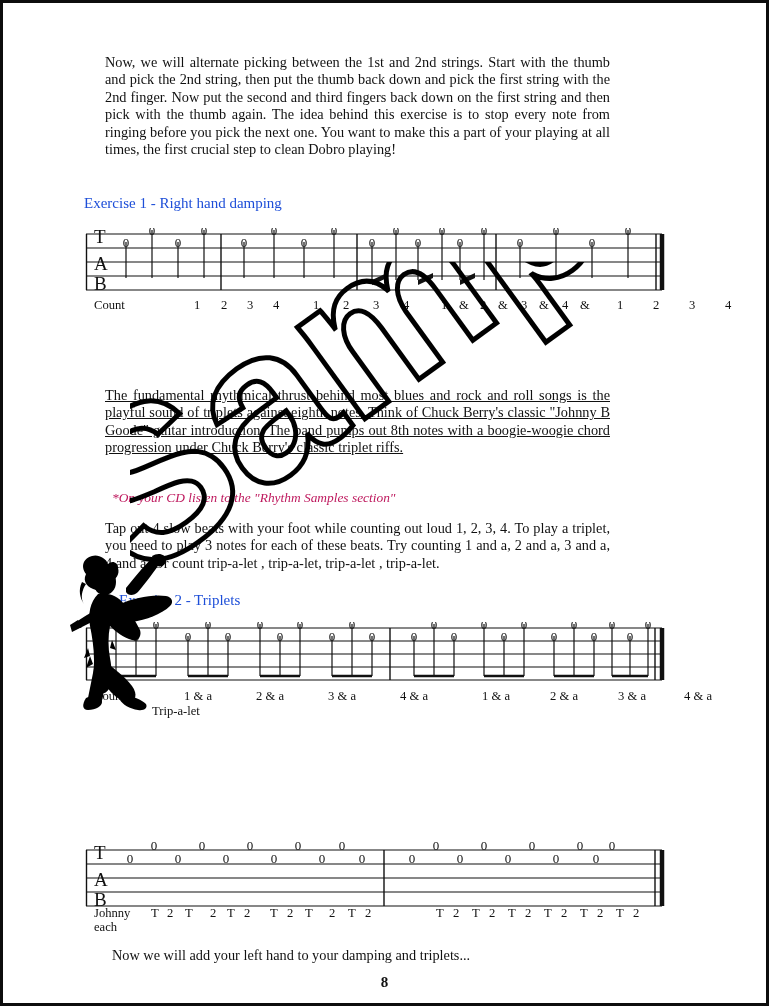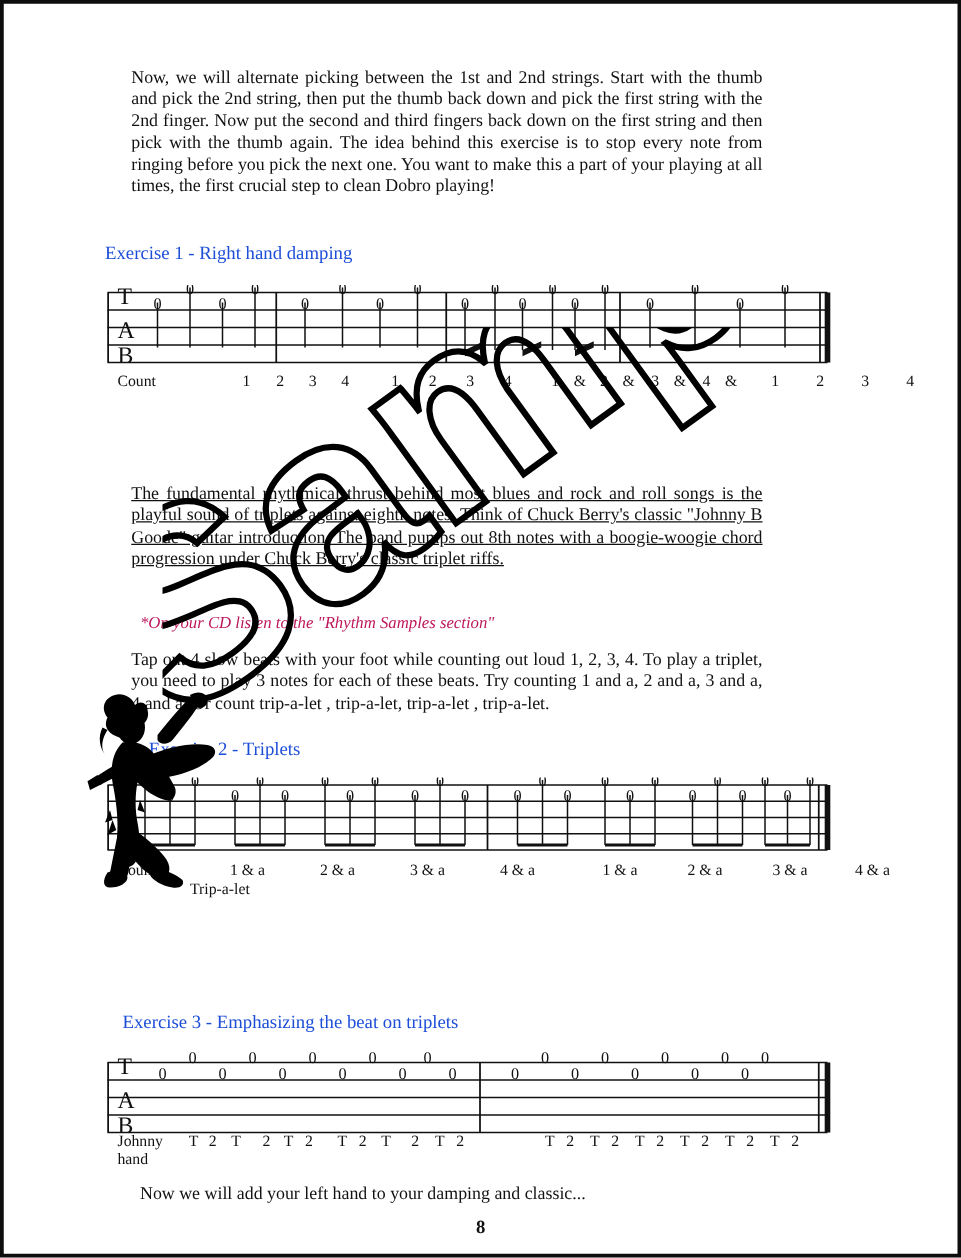--- a/index.html
+++ b/index.html
@@ -314,21 +314,20 @@
     <span style="left:398px;">1 &amp; a</span>
     <span style="left:466px;">2 &amp; a</span>
     <span style="left:534px;">3 &amp; a</span>
     <span style="left:600px;">4 &amp; a</span>
   </div>
   <div class="countrow" style="left:72px; top:692px; width:300px;">
     <span style="left:68px;">Trip-a-let</span>
   </div>
 
 
-  <div class="ex-label" style="left:86px; top:798px;">Exercise 3 - Emphasizing the beat on triplets</div>
 
   <div class="tab" style="left:72px; top:824px;">
     <svg width="590" height="72" viewBox="0 0 590 72">
       <g stroke="#111" stroke-width="1.1">
         <line x1="2" y1="14" x2="578" y2="14"></line>
         <line x1="2" y1="28" x2="578" y2="28"></line>
         <line x1="2" y1="42" x2="578" y2="42"></line>
         <line x1="2" y1="56" x2="578" y2="56"></line>
         <line x1="2" y1="70" x2="578" y2="70"></line>
       </g>
@@ -366,21 +365,21 @@
         <text x="472" y="27">0</text>
             <text x="496" y="14">0</text>
         <text x="512" y="27">0</text>
             <text x="528" y="14">0</text>
       </g>
     </svg>
   </div>
 
   <div class="countrow" style="left:72px; top:894px; width:620px;">
     <span style="left:10px;">Johnny</span>
-    <span style="left:10px; top:14px;">hand</span>
+    <span style="left:10px; top:14px;">each</span>
     <span style="left:67px;">T</span>
     <span style="left:83px;">2</span>
     <span style="left:101px;">T</span>
     <span style="left:126px;">2</span>
     <span style="left:143px;">T</span>
     <span style="left:160px;">2</span>
     <span style="left:186px;">T</span>
     <span style="left:203px;">2</span>
     <span style="left:221px;">T</span>
     <span style="left:245px;">2</span>
@@ -393,21 +392,21 @@
     <span style="left:424px;">T</span>
     <span style="left:441px;">2</span>
     <span style="left:460px;">T</span>
     <span style="left:477px;">2</span>
     <span style="left:496px;">T</span>
     <span style="left:513px;">2</span>
     <span style="left:532px;">T</span>
     <span style="left:549px;">2</span>
   </div>
 
-  <div class="para" style="left:100px; top:935px; width:505px; text-align:left;">Now we will add your left hand to your damping and classic...</div>
+  <div class="para" style="left:100px; top:935px; width:505px; text-align:left;">Now we will add your left hand to your damping and triplets...</div>
 
   <div class="pagenum" style="left:0; top:962px;">8</div>
 
   <div class="silhouette">
     <svg width="126" height="160" viewBox="0 0 126 160">
       <g fill="#000">
 
         <path d="M18,22 C12,14 16,6 24,4 C30,2 38,6 40,12 C44,8 50,10 50,16
                  C52,22 48,28 42,30 C40,36 34,40 28,38 C20,36 14,30 18,22 Z"></path>
         <path d="M14,30 C10,38 12,46 16,52 C12,46 14,38 18,32 Z"></path>

